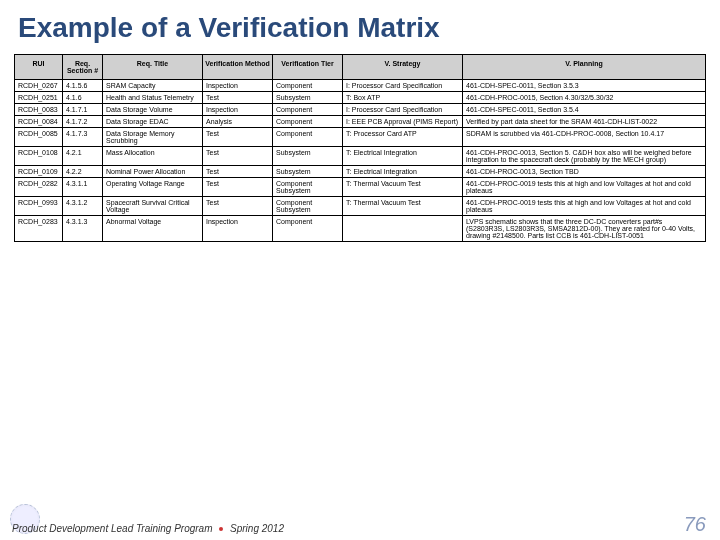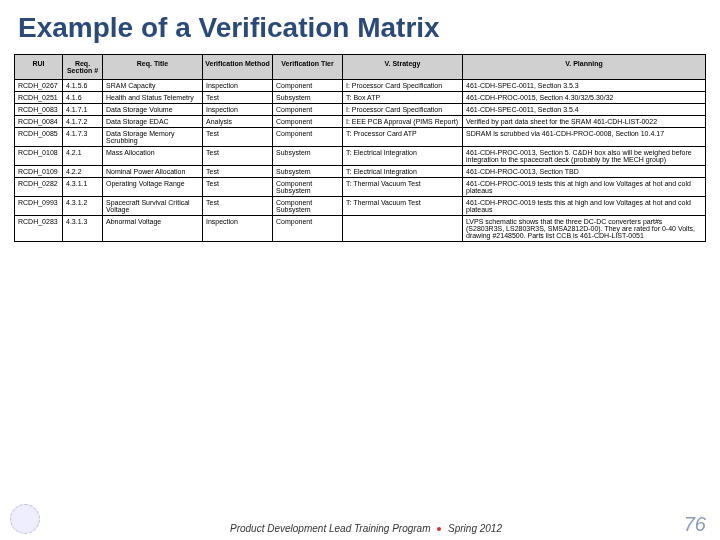--- a/index.html
+++ b/index.html
@@ -42,21 +42,21 @@
   col.c-sec   { width: 40px; }
   col.c-title { width: 100px; }
   col.c-meth  { width: 70px; }
   col.c-tier  { width: 70px; }
   col.c-strat { width: 120px; }
   col.c-plan  { width: auto; }
   .footer {
     position: absolute;
     bottom: 6px;
     left: 12px; right: 0;
-    text-align: center;
+    text-align: left;
     font-size: 10px;
     font-style: italic;
     color: #333;
   }
   .dot {
     display: inline-block;
     width: 4px; height: 4px;
     border-radius: 50%;
     background: #c33;
     vertical-align: middle;

